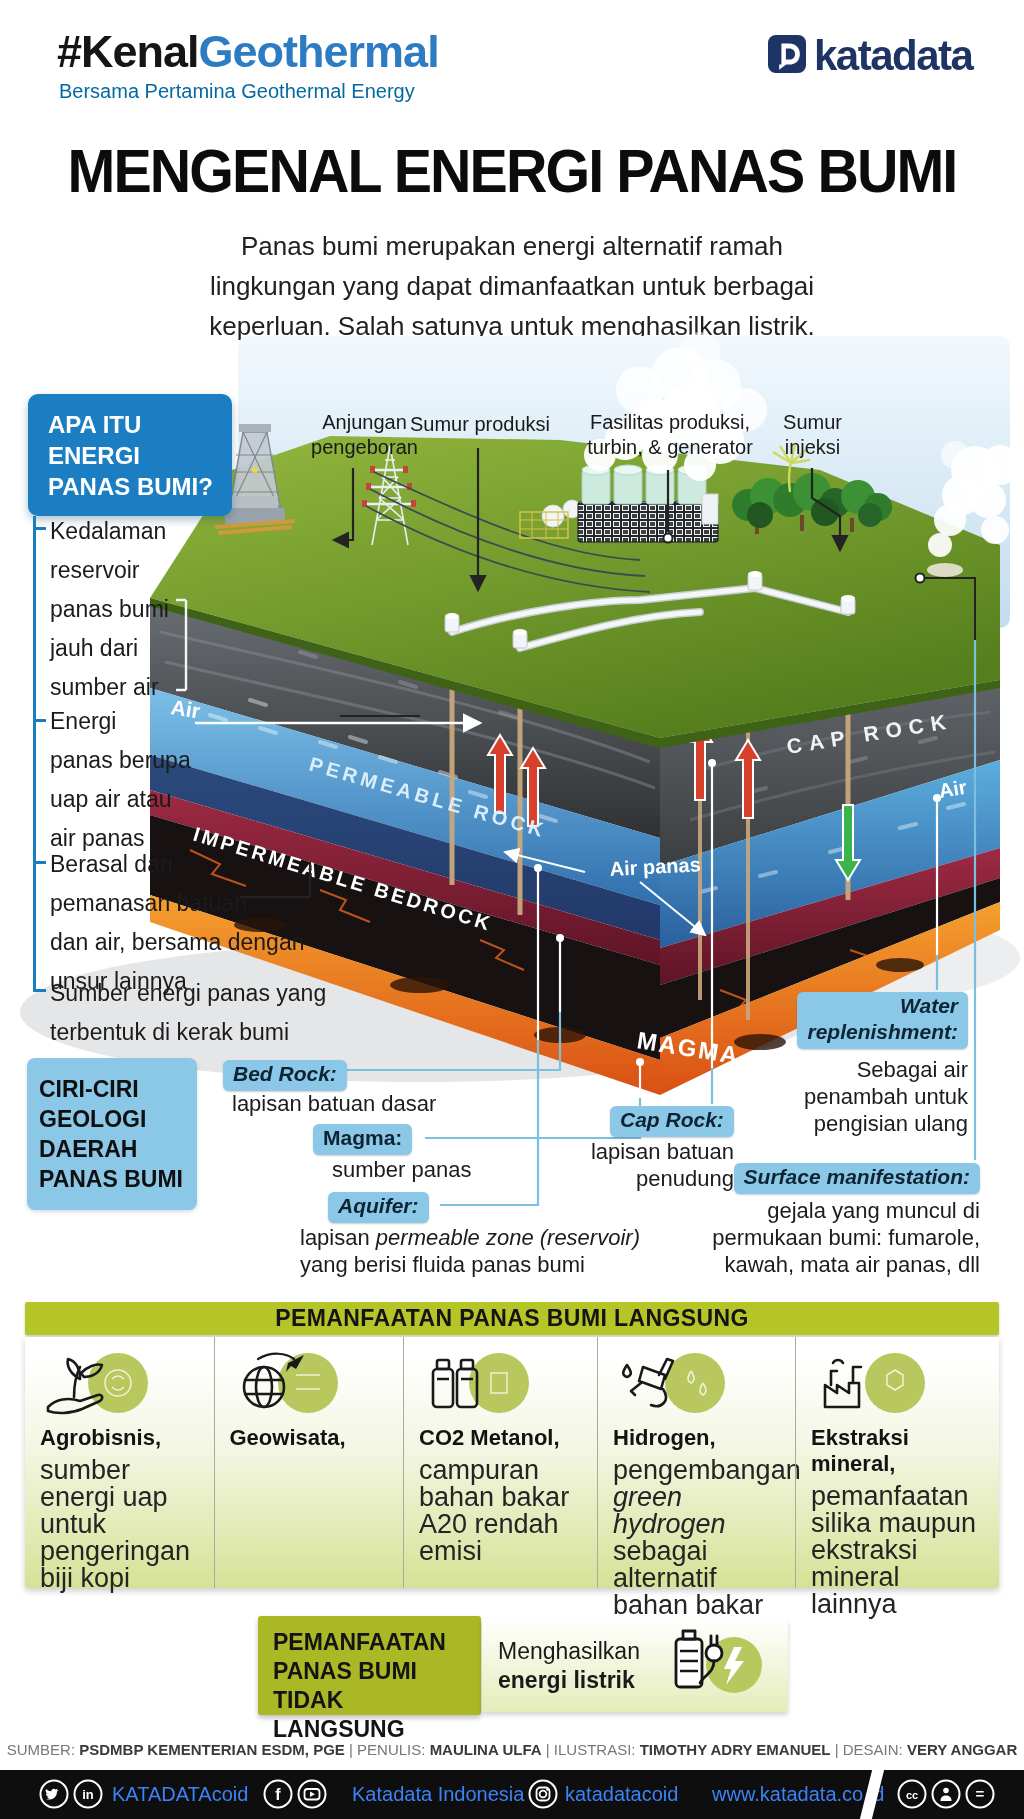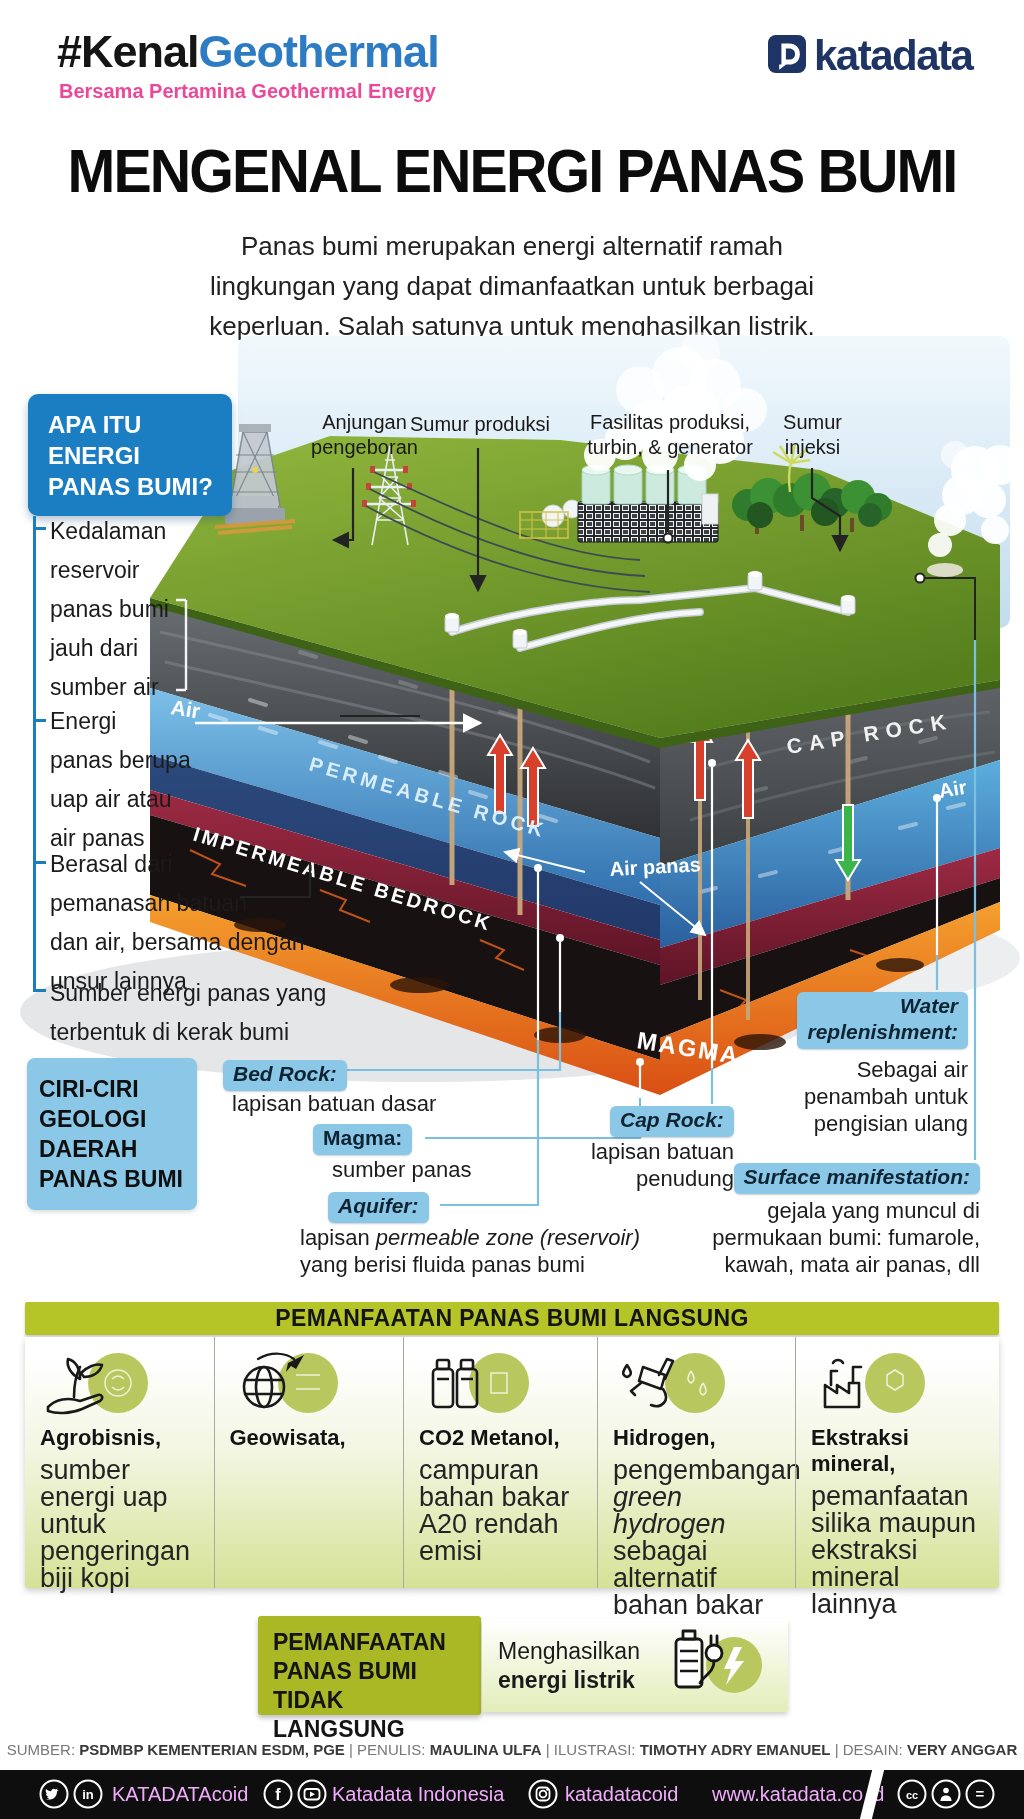--- a/index.html
+++ b/index.html
@@ -3,21 +3,21 @@
 <meta charset="utf-8">
 <style>
   html,body{margin:0;padding:0;background:#fff;}
   .page{position:relative;width:1024px;height:1819px;background:#fff;overflow:hidden;
         font-family:"Liberation Sans",sans-serif;color:#1b1b1b;}
   .abs{position:absolute;}
   .pl{white-space:pre-line;}
   .hash{font-size:45px;font-weight:800;letter-spacing:-1px;}
   .hash .k{color:#151515;}
   .hash .g{color:#2d7cc3;}
-  .subtitle{font-size:20px;color:#ec4899;font-weight:bold;}
+  .subtitle{font-size:20px;color:#0369a1;}
   .brand{display:flex;align-items:center;gap:8px;}
   .brand-name{font-size:42px;font-weight:800;color:#1e3464;letter-spacing:-1.5px;}
   .title{left:0;right:0;text-align:center;font-size:61px;font-weight:800;color:#0c0c0c;
          letter-spacing:-2px;transform:scaleX(.94);transform-origin:50% 50%;}
   .intro{left:0;right:0;text-align:center;font-size:26px;line-height:40px;color:#212121;}
   .apa-box{background:#1b7ec3;border-radius:10px;color:#fff;font-size:24px;font-weight:800;
            line-height:31px;padding:15px 14px 14px 20px;box-shadow:0 4px 9px rgba(30,80,120,.35);}
   .blue-line{background:#1a7dc0;}
   .bullet{font-size:23px;line-height:39px;color:#1b1b1b;}
   .top-label{font-size:20px;line-height:25px;color:#191919;text-align:center;}
@@ -40,21 +40,21 @@
   .du-desc{font-size:27px;line-height:27px;color:#242424;}
   .ind-box{background:#a9b824;border-radius:3px;font-size:23px;font-weight:800;line-height:29px;
            color:#141414;padding:12px 0 0 16px;box-shadow:0 3px 5px rgba(0,0,0,.25);}
   .ind-panel{background:linear-gradient(180deg,#ffffff,#e3edb9);border-radius:3px;display:flex;
              align-items:center;padding-left:16px;box-shadow:0 3px 5px rgba(0,0,0,.18);}
   .ind-text{font-size:23px;line-height:29px;color:#1a1a1a;}
   .ind-text b{font-weight:800;}
   .credits{left:0;right:0;text-align:center;font-size:15px;color:#777;}
   .credits b{color:#3a3a3a;}
   .footer{background:#0e0e0e;}
-  .f-label{position:absolute;color:#f0abfc;font-size:20px;}
+  .f-label{position:absolute;color:#3b82f6;font-size:20px;}
   .notch{position:absolute;background:#fff;transform:skewX(-14deg);}
   svg text{font-family:"Liberation Sans",sans-serif;}
 </style>
 </head>
 <body>
 
 <div class="page">
 
   <div class="abs hash" style="left:57px;top:26px;">
     <span class="k">#Kenal</span><span class="g">Geothermal</span>
@@ -547,21 +547,21 @@
       <text x="16" y="22" text-anchor="middle" font-size="16" font-weight="700" fill="#fff">f</text>
         </svg>
     </span>
     <span class="abs" style="left:296px;top:8px;">
       <svg width="32" height="32" viewBox="0 0 32 32">
           <circle cx="16" cy="16" r="13.5" stroke="#fff" stroke-width="2" fill="none"></circle>
       <rect x="8.5" y="11" width="15" height="10.5" rx="3" stroke="#fff" stroke-width="1.8" fill="none"></rect>
       <polygon points="14,13.5 14,19 19,16.2" fill="#fff"></polygon>
         </svg>
     </span>
-    <span class="f-label" style="left:332px;top:13px;">Katadata Indonesia</span>
+    <span class="f-label" style="left:352px;top:13px;">Katadata Indonesia</span>
 
     <span class="abs" style="left:527px;top:8px;">
       <svg width="32" height="32" viewBox="0 0 32 32">
           <circle cx="16" cy="16" r="13.5" stroke="#fff" stroke-width="2" fill="none"></circle>
       <rect x="9.5" y="9.5" width="13" height="13" rx="4" stroke="#fff" stroke-width="1.8" fill="none"></rect>
       <circle cx="16" cy="16" r="3.4" stroke="#fff" stroke-width="1.8" fill="none"></circle>
       <circle cx="20.4" cy="11.6" r="1.2" fill="#fff"></circle>
         </svg>
     </span>
     <span class="f-label" style="left:565px;top:13px;">katadatacoid</span>

